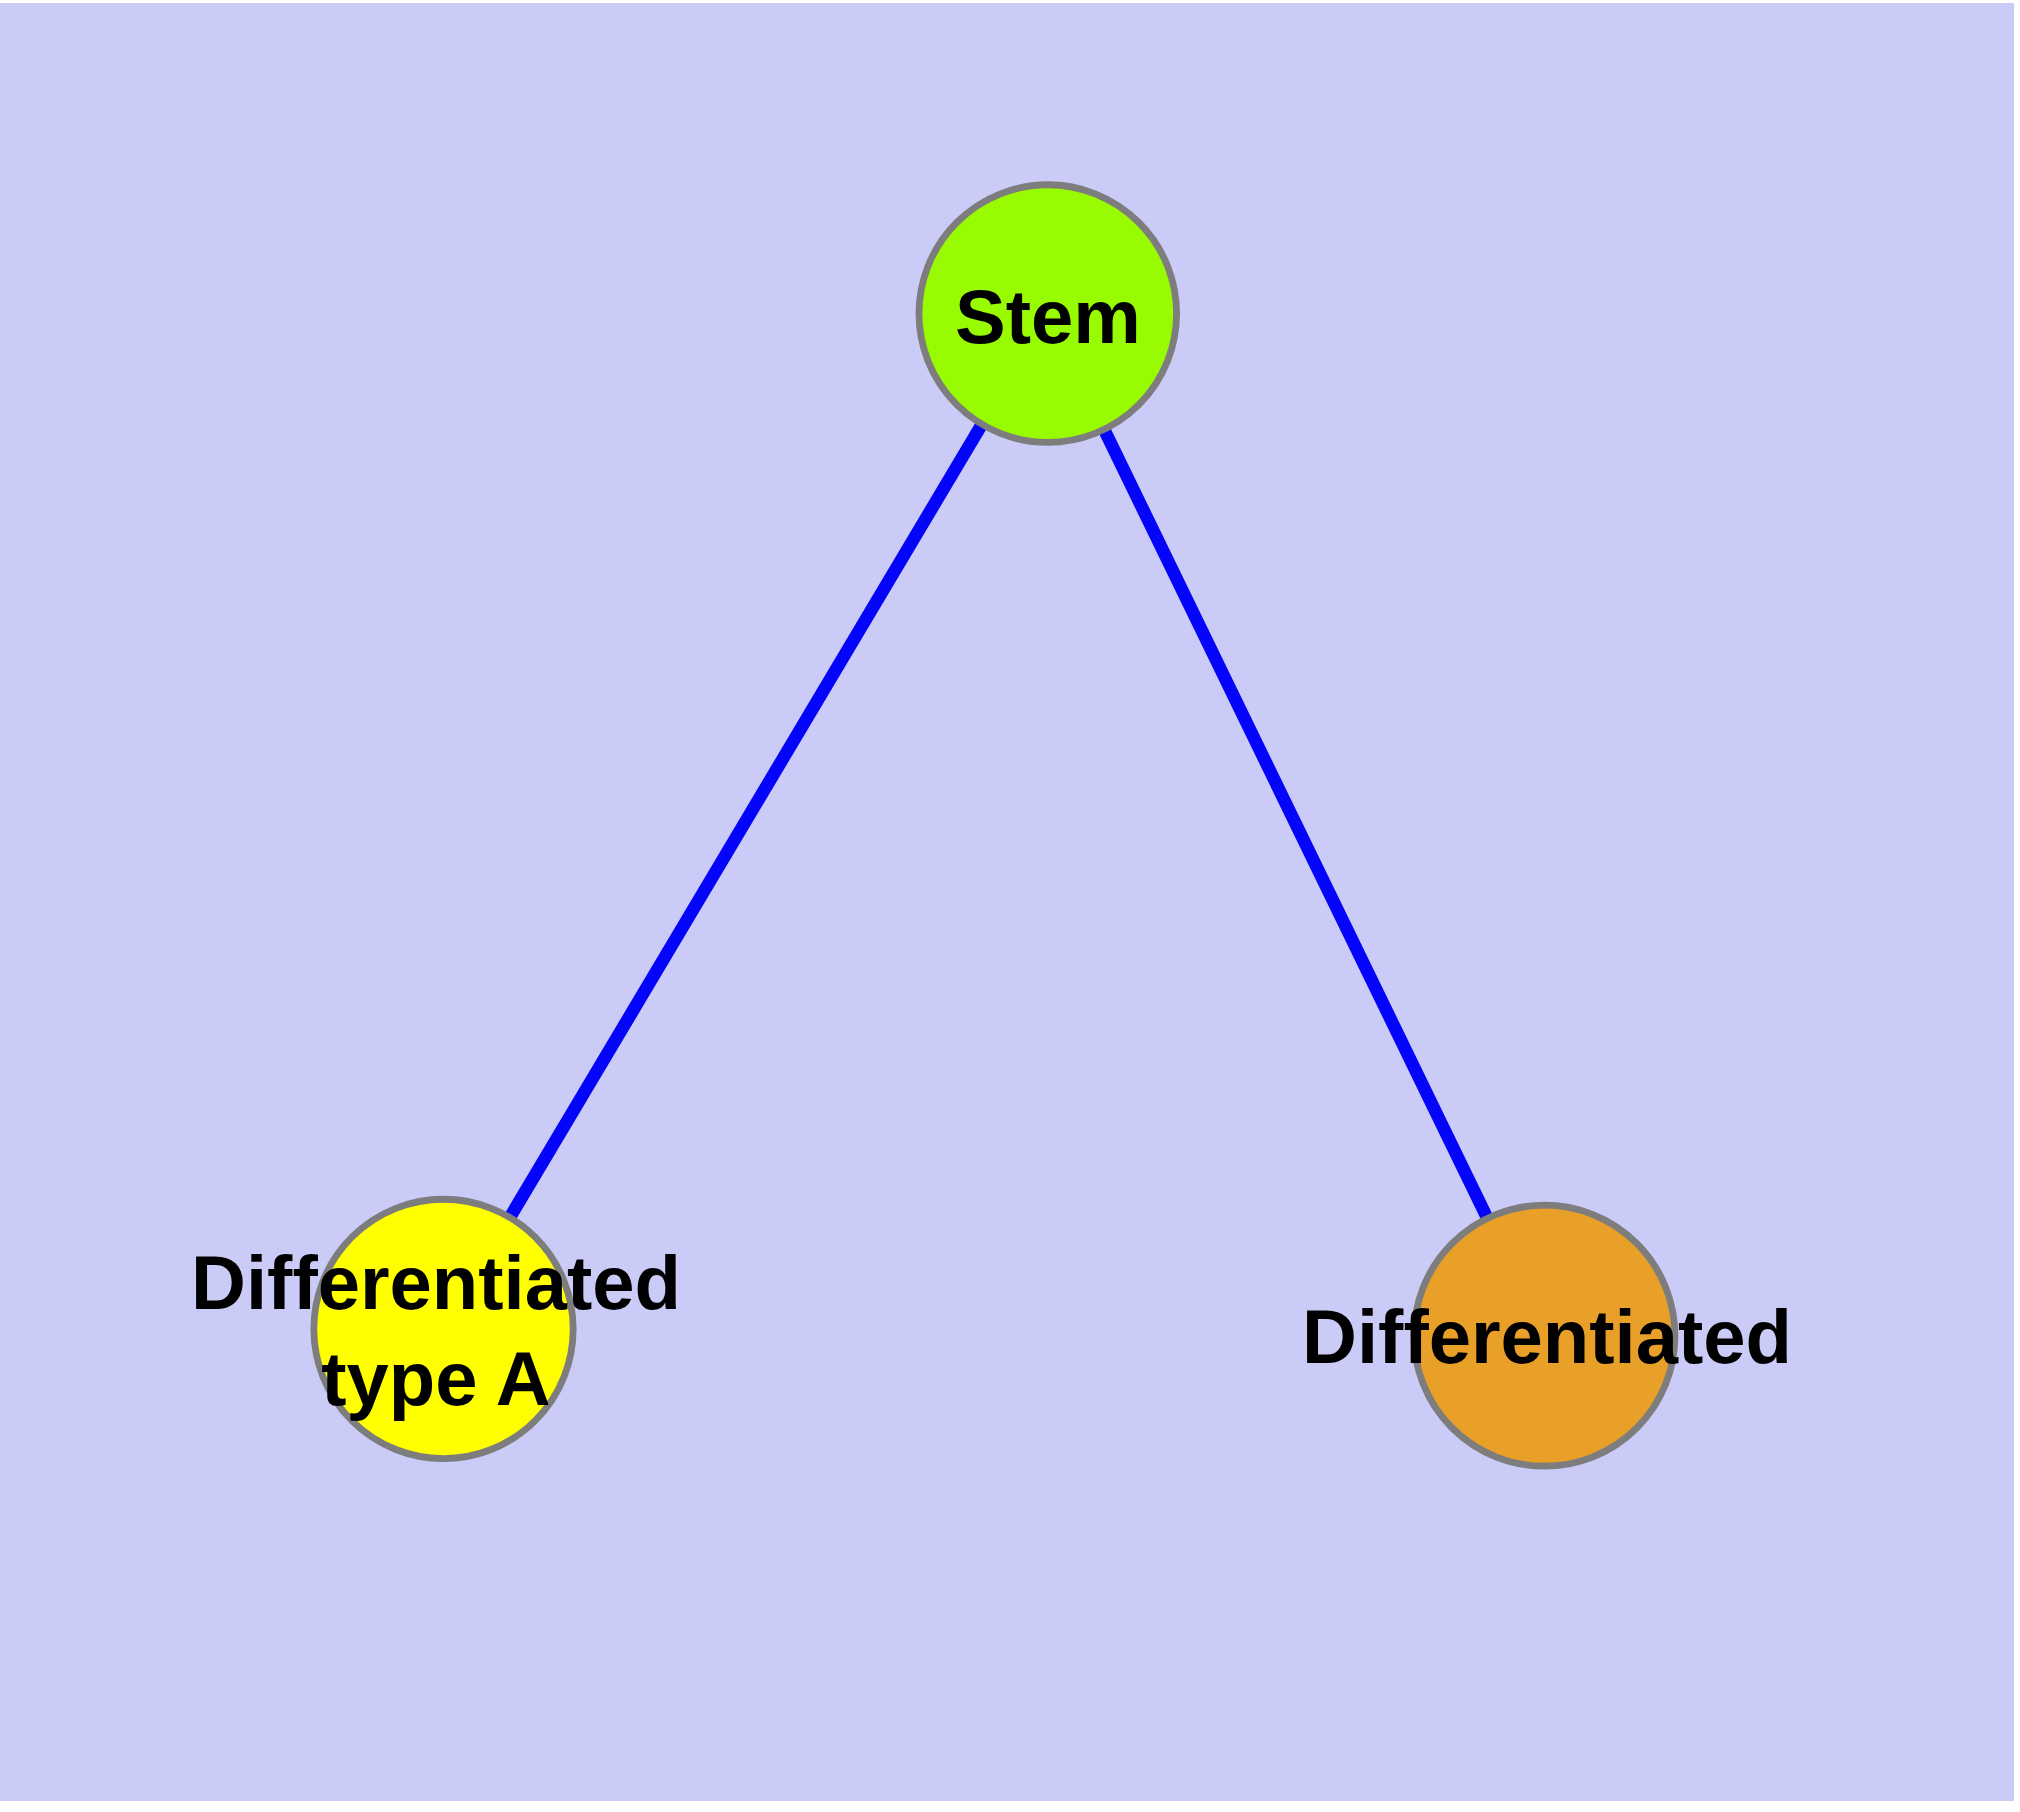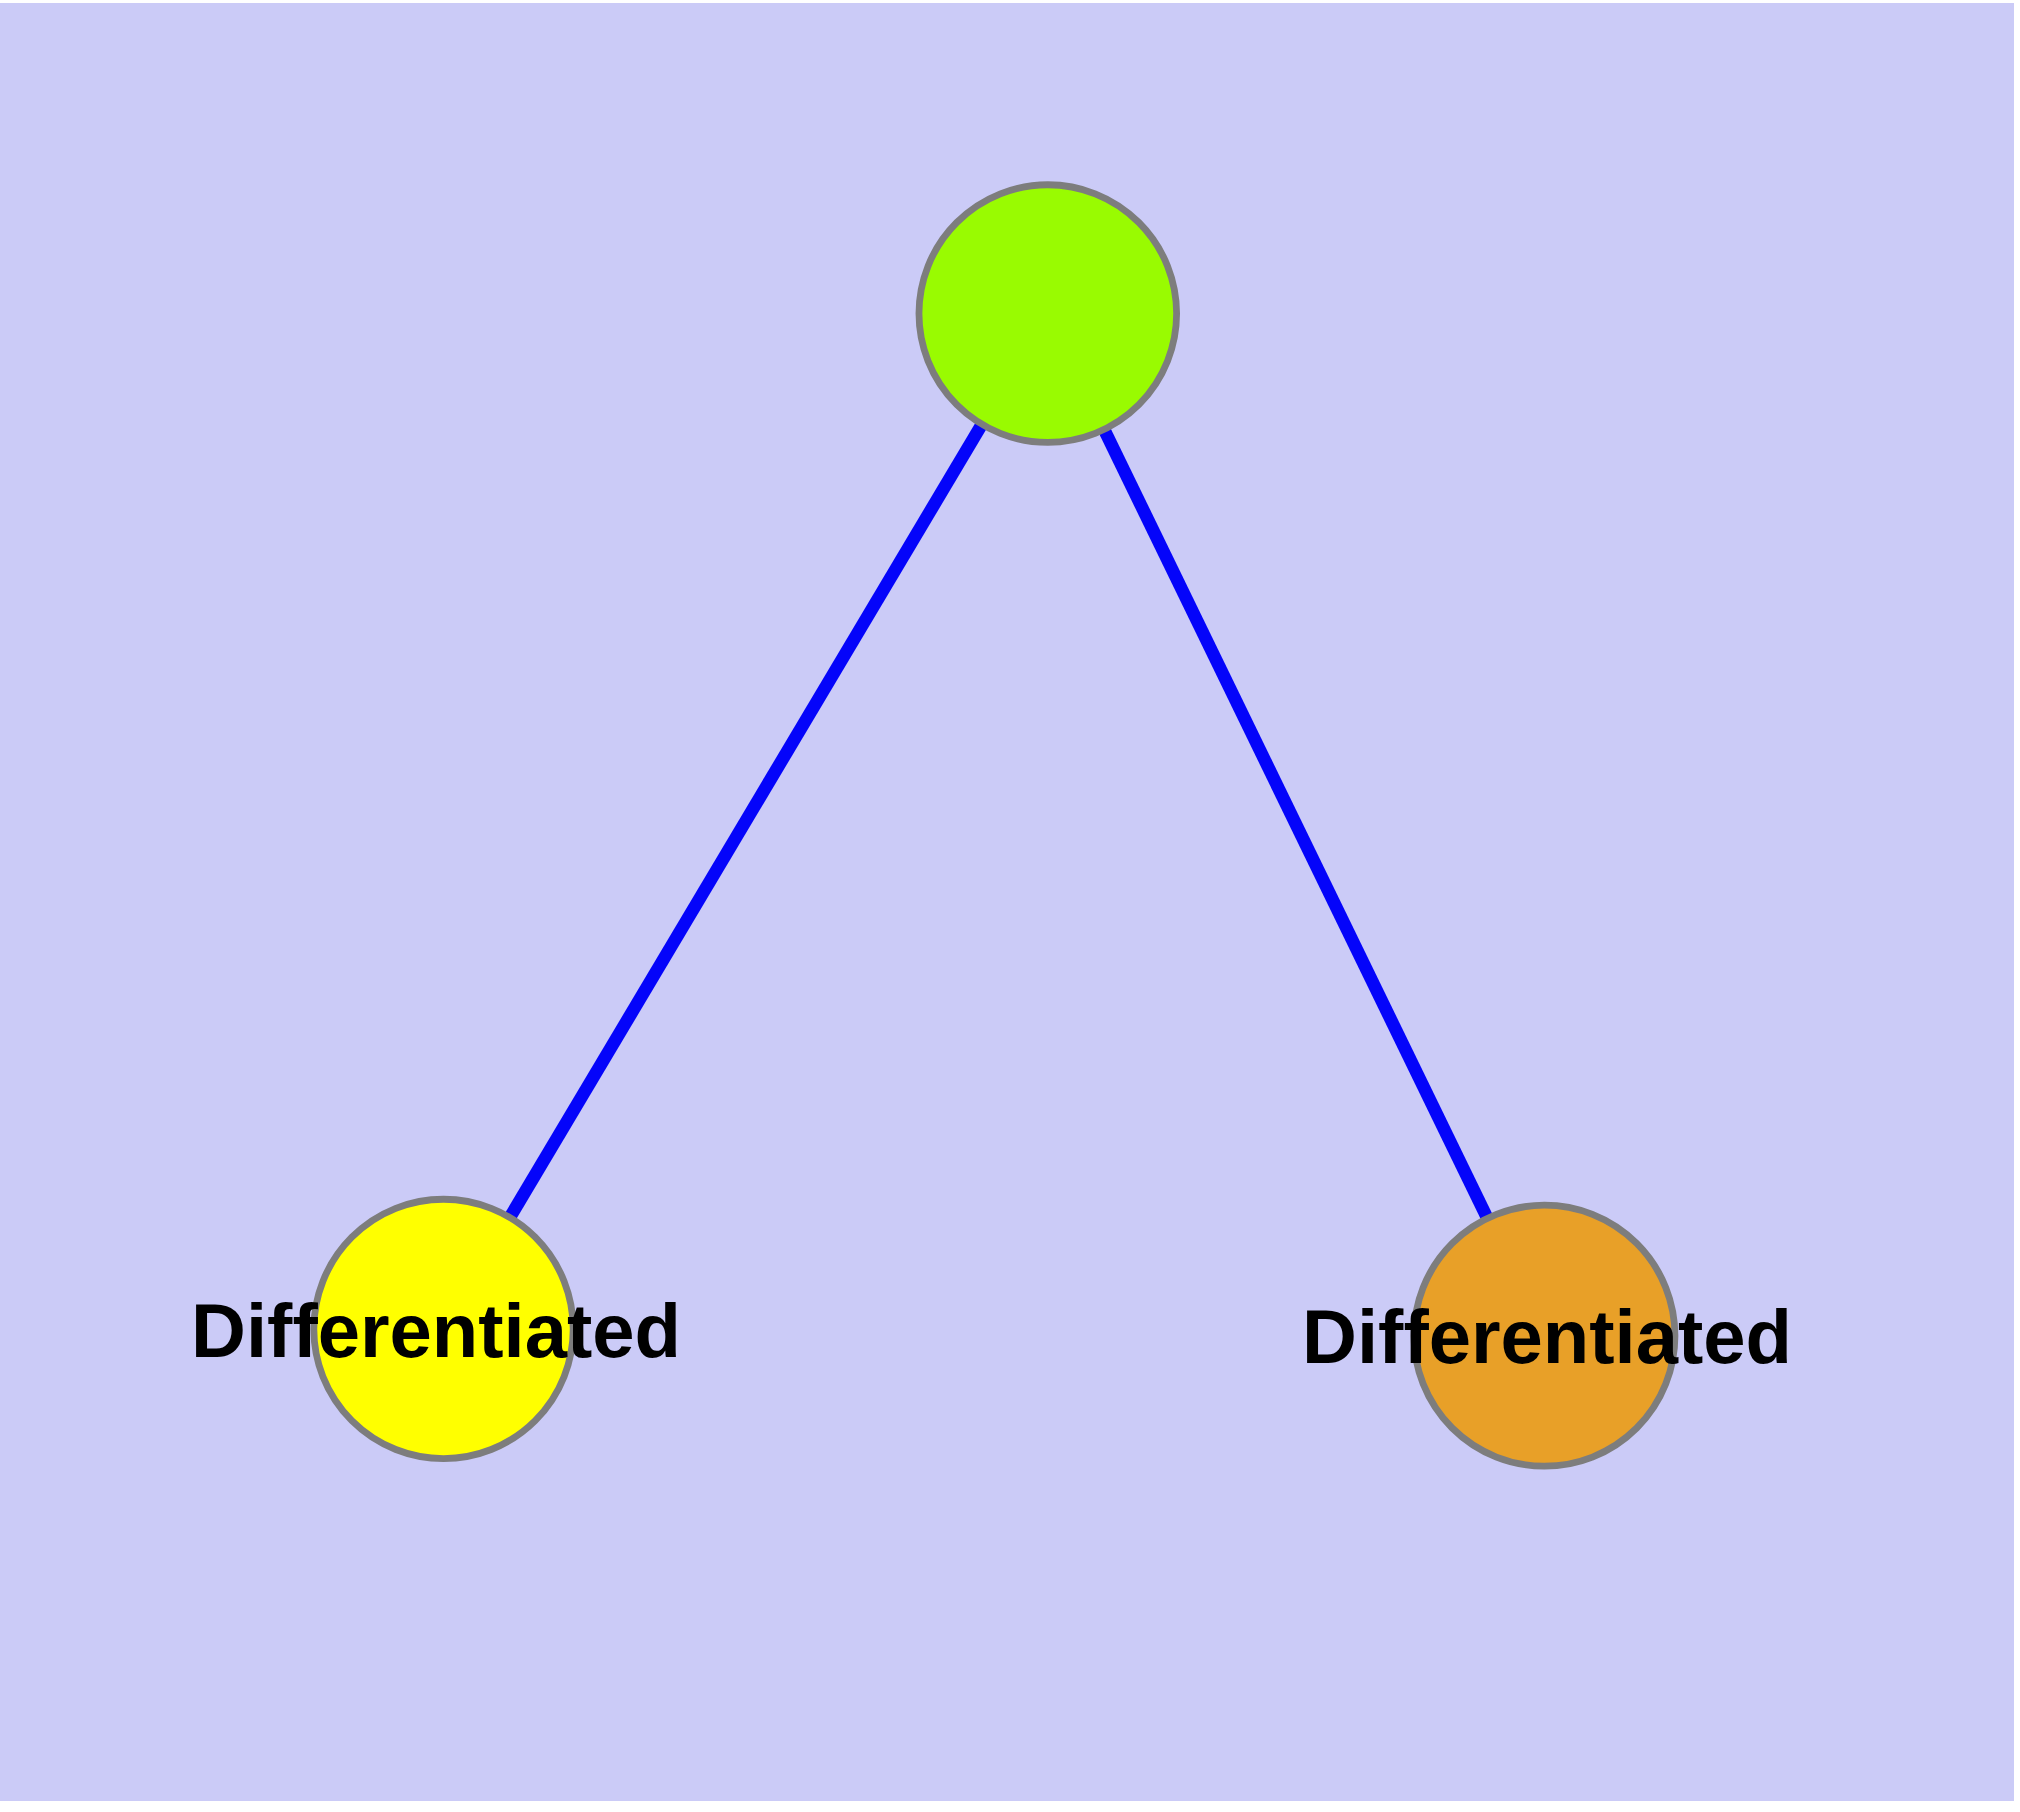--- a/index.html
+++ b/index.html
@@ -64,23 +64,27 @@
 
     <line x1="1236" y1="370" x2="1822" y2="1576" class="edge" style="stroke: rgb(4, 4, 250);"></line>
 
     <circle cx="1236" cy="370" r="152" class="node-circle" fill="#99fb01" style="stroke: rgb(125, 125, 125);"></circle>
 
     <circle cx="523" cy="1568" r="153" class="node-circle" fill="#ffff00" style="stroke: rgb(125, 125, 125);"></circle>
 
     <circle cx="1822" cy="1576" r="154" class="node-circle" fill="#e8a028" style="stroke: rgb(125, 125, 125);"></circle>
   </svg>
 
+  <div class="node-label" style="left: 1048px; top: 317px; color: rgb(0, 0, 0);">
+    <span class="line">Stem</span>
+  </div>
 
   <div class="node-label" style="left: 436px; top: 1331px; color: rgb(0, 0, 0);">
     <span class="line">Differentiated</span>
+    <span class="line">type A</span>
   </div>
 
   <div class="node-label" style="left: 1547px; top: 1337px; color: rgb(0, 0, 0);">
     <span class="line">Differentiated</span>
   </div>
 
 </div>
 
 
 </body></html>

